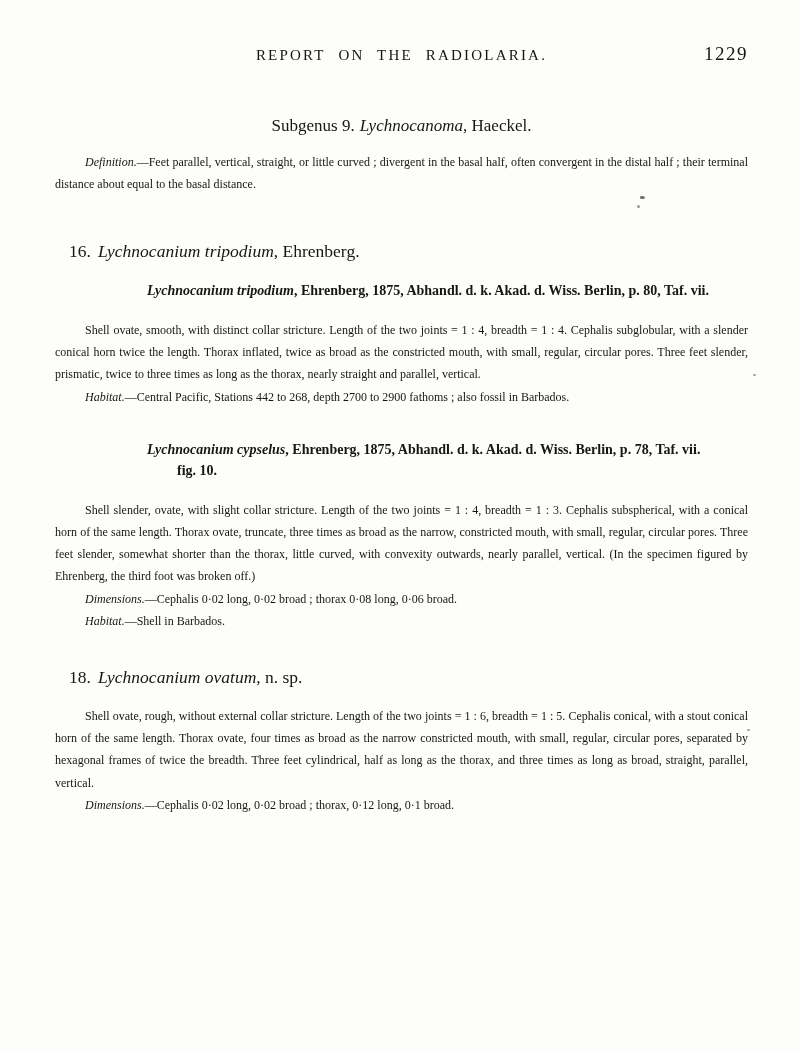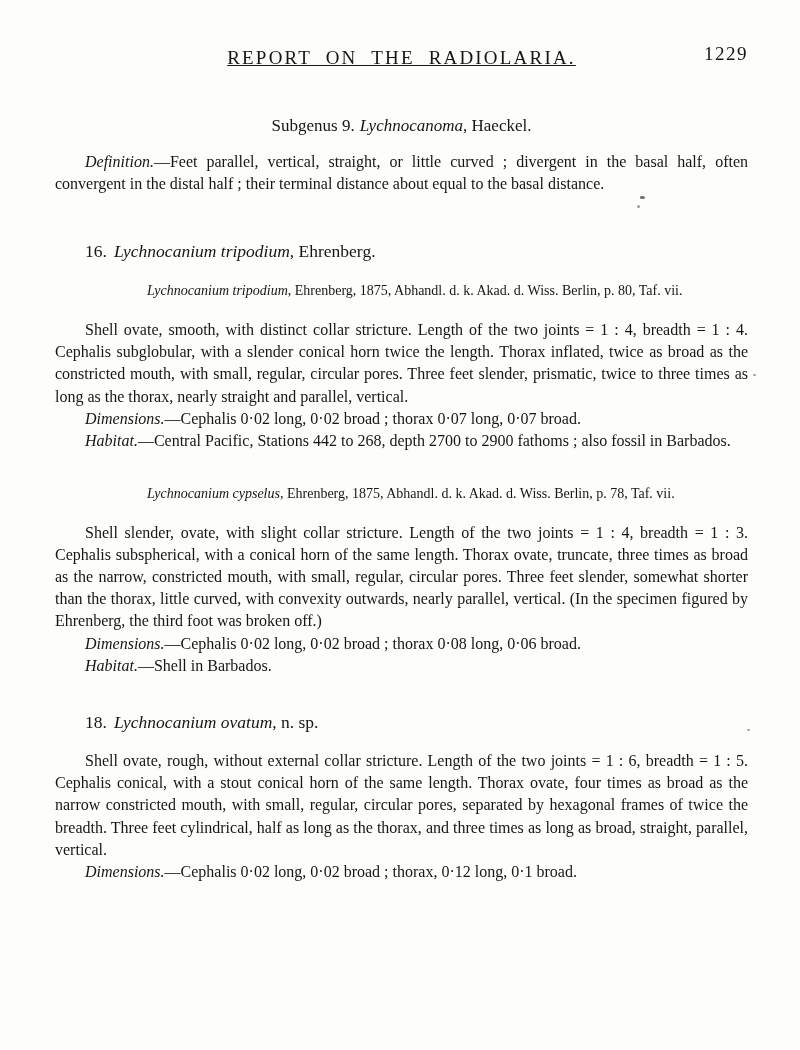--- a/index.html
+++ b/index.html
@@ -21,72 +21,71 @@
     padding: 47px 52px 0 55px;
   }
 
   
   .header-row {
     position: relative;
     height: 20px;
   }
   .running-head {
     text-align: center;
-    font-size: 19px;
+    font-size: 15px;
     letter-spacing: 2.2px;
     word-spacing: 7px;
     font-weight: normal;
-    text-decoration: underline;
   }
   .page-number {
     position: absolute;
     right: 0;
     top: -4px;
     font-size: 19px;
     letter-spacing: 1.5px;
   }
 
   
   .subgenus-heading {
     margin-top: 49px;
     text-align: center;
     font-size: 17px;
   }
   .subgenus-heading .gap { margin-right: 5px; }
 
   
   .para {
     margin: 0;
-    font-size: 16px;
+    font-size: 12px;
     line-height: 22.2px;
     text-align: justify;
   }
   .indent { text-indent: 30px; }
   .definition-para { margin-top: 15px; }
 
   
   .species-section { margin-top: 0; }
   .sec-16 { margin-top: 45px; }
   .sec-17 { margin-top: 31px; }
   .sec-18 { margin-top: 34px; }
 
   .sp-head {
-    margin: 0 0 0 30px;
+    margin: 0 0 0 14px;
     font-size: 17.5px;
     font-weight: normal;
     line-height: 22px;
   }
   .sp-num { margin-right: 7px; }
 
   .citation {
     margin: 18px 0 13px 92px;
     font-size: 14px;
     line-height: 21.5px;
   }
-  .cit-line1, .cit-line2 { white-space: nowrap; }
+  .cit-line1, .cit-line2 { white-space: nowrap; font-weight: bold; }
   .cit-line2 { margin-left: 30px; }
 
   .desc { margin-top: 17px; }
 
   i { font-style: italic; }
 
   
   .speck {
     position: absolute;
     background: #4a4a4a;
@@ -126,32 +125,30 @@
       <h3 class="sp-head">
         <span class="sp-num">16.</span><i>Lychnocanium tripodium</i><span>, Ehrenberg.</span>
       </h3>
       <div class="citation">
         <div class="cit-line1">
           <i>Lychnocanium tripodium</i><span>, Ehrenberg, 1875, Abhandl. d. k. Akad. d. Wiss. Berlin, p. 80, Taf. vii.</span>
         </div>
       </div>
       <p class="para indent desc">Shell ovate, smooth, with distinct collar stricture.  Length of the two joints = 1 : 4, breadth = 1 : 4.  Cephalis subglobular, with a slender conical horn twice the length.  Thorax inflated, twice as broad as the constricted mouth, with small, regular, circular pores.  Three feet slender, prismatic, twice to three times as long as the thorax, nearly straight and parallel, vertical.</p>
       <p class="para indent">
-        <i>Dimensions.</i><span>—Cephalis 0·02 long, 0·02 broad ; thorax 0·07 long, 0·07 broad.</span>
-      </p>
-      <p class="para indent">
         <i>Habitat.</i><span>—Central Pacific, Stations 442 to 268, depth 2700 to 2900 fathoms ; also fossil in Barbados.</span>
       </p>
     </section>
 
     <section class="species-section sec-17">
       <div class="citation">
         <div class="cit-line1">
           <i>Lychnocanium cypselus</i><span>, Ehrenberg, 1875, Abhandl. d. k. Akad. d. Wiss. Berlin, p. 78, Taf. vii.</span>
         </div>
+        <div class="cit-line2">fig. 10.</div>
       </div>
       <p class="para indent desc">Shell slender, ovate, with slight collar stricture.  Length of the two joints = 1 : 4, breadth = 1 : 3.  Cephalis subspherical, with a conical horn of the same length.  Thorax ovate, truncate, three times as broad as the narrow, constricted mouth, with small, regular, circular pores.  Three feet slender, somewhat shorter than the thorax, little curved, with convexity outwards, nearly parallel, vertical.  (In the specimen figured by Ehrenberg, the third foot was broken off.)</p>
       <p class="para indent">
         <i>Dimensions.</i><span>—Cephalis 0·02 long, 0·02 broad ; thorax 0·08 long, 0·06 broad.</span>
       </p>
       <p class="para indent">
         <i>Habitat.</i><span>—Shell in Barbados.</span>
       </p>
     </section>
 

